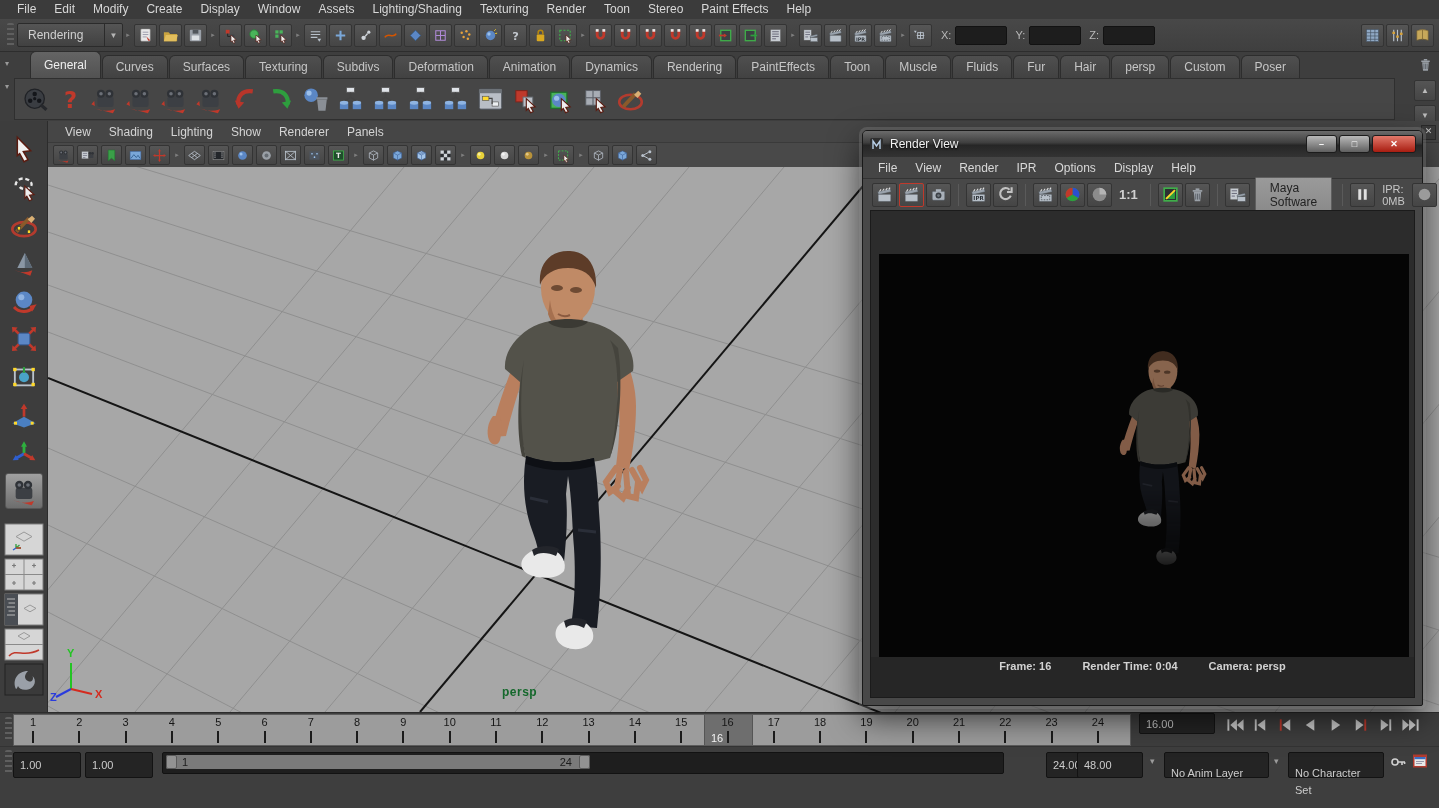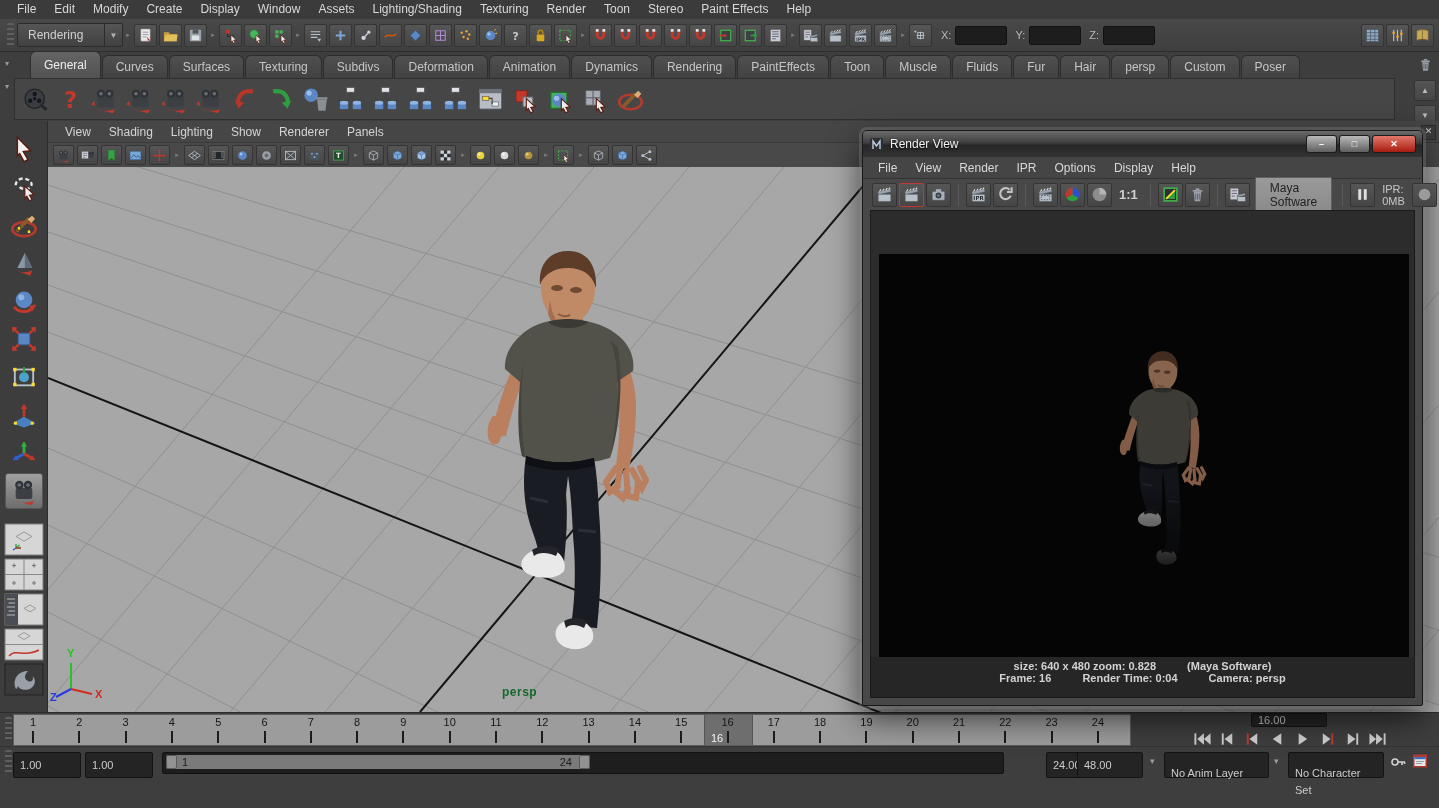--- a/index.html
+++ b/index.html
@@ -108,21 +108,21 @@
   
   .timeline{position:absolute;top:712px;left:0;right:0;height:34px;background:#3e3e3e;border-top:1px solid #2c2c2c;}
   .tl-track{position:absolute;left:13px;top:1px;width:1118px;height:32px;background:#9c9c9c;
             border:1px solid #5c5c5c;box-sizing:border-box;overflow:hidden;}
   .tl-num{position:absolute;top:1px;width:30px;margin-left:-15px;text-align:center;
           font-size:11px;color:#161616;}
   .tl-tick{position:absolute;bottom:2px;width:2px;height:12px;background:#1b1b1b;margin-left:-1px;}
   .tl-cur{position:absolute;top:0;bottom:0;width:47px;background:#6e6e6e;border-left:1px solid #555;
           border-right:1px solid #555;}
   .tl-cur .sub{position:absolute;bottom:1px;left:6px;color:#f2f2f2;font-size:11px;}
-  .tl-right{position:absolute;left:1133px;top:0;right:0;height:34px;display:flex;align-items:center;flex-direction:column;}
+  .tl-right{position:absolute;left:1133px;top:0;right:0;height:34px;display:flex;align-items:flex-start;}
   .tl-field{width:62px;height:19px;background:#232323;border:1px solid #141414;color:#ccc;
             font-size:11px;padding:0 6px;margin-left:6px;border-radius:2px;}
   .pb{width:25px;height:23px;display:flex;align-items:center;justify-content:center;flex:none;}
   .pb svg{width:19px;height:14px;}
   
   .rangebar{position:absolute;top:746px;left:0;right:0;height:30px;background:#3e3e3e;border-top:1px solid #333;}
   .rfield{position:absolute;top:5px;height:19px;background:#242424;border:1px solid #131313;
           border-radius:2px;color:#ccc;font-size:11px;padding:12px 6px;box-sizing:border-box;line-height:17px;}
   .rtrack{position:absolute;left:162px;top:5px;width:840px;height:20px;background:#1e1e1e;
           border:1px solid #121212;border-radius:2px;}
@@ -1078,24 +1078,20 @@
         </div>
       </div>
     <div class="rv-body">
       <div class="rv-image">
         <svg class="rv-char" viewBox="0 0 220 440">
             <use href="#charfig" width="220" height="440"></use>
           </svg>
       </div>
       <div class="rv-status">
         <div>
-          <span class="seg">size: 640 x 480 zoom: 0.828</span>
-          <span class="seg">(Maya Software)</span>
-        </div>
-        <div>
           <span class="seg">Frame: 16</span>
           <span class="seg">Render Time: 0:04</span>
           <span class="seg">Camera: persp</span>
         </div>
       </div>
     </div>
   </div>
 
   <div class="timeline">
     <div class="dots" style="position:absolute;left:2px;top:4px"></div>

